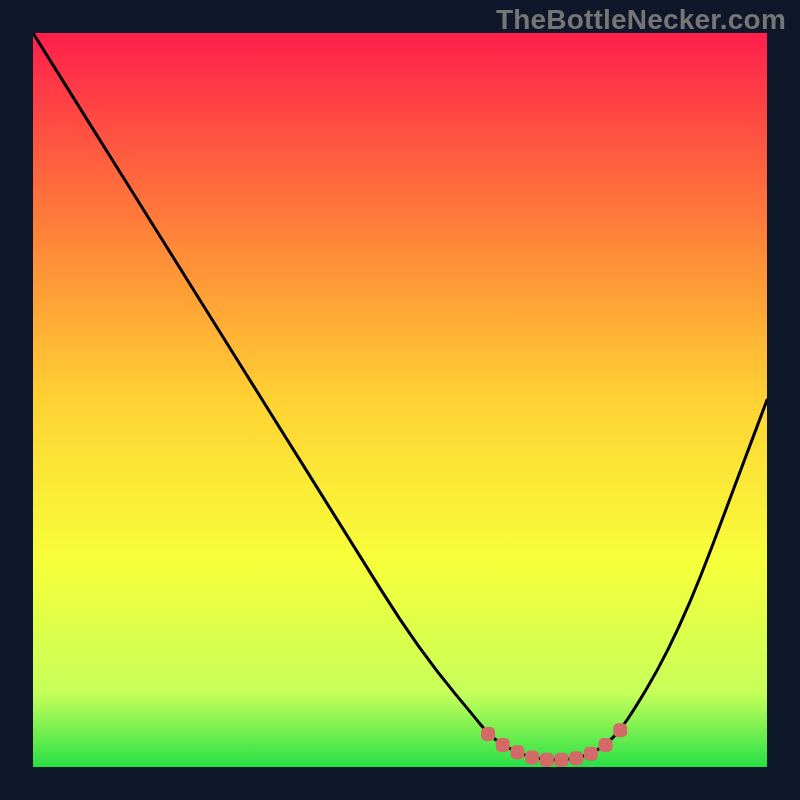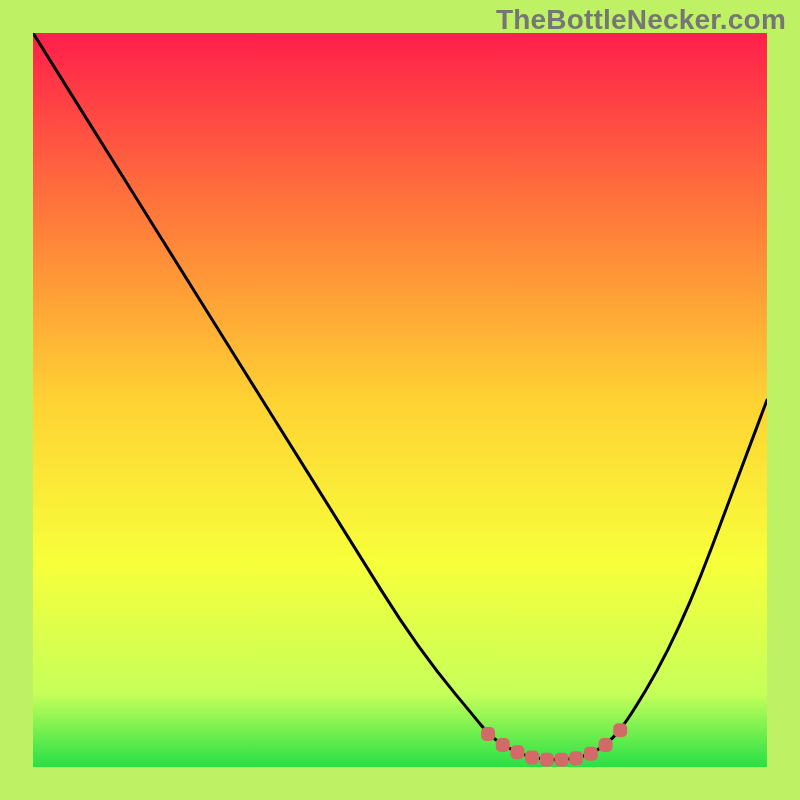--- a/index.html
+++ b/index.html
@@ -8,21 +8,21 @@
     width: 800px;
     height: 800px;
     background: #000000;
     overflow: hidden;
     font-family: Arial, Helvetica, sans-serif;
   }
   .frame {
     position: relative;
     width: 800px;
     height: 800px;
-    background: #bef264;
+    background: #0f172a;
   }
   .watermark {
     position: absolute;
     top: 4px;
     right: 14px;
     font-size: 28px;
     font-weight: 600;
     color: #767676;
     letter-spacing: 0.2px;
     z-index: 5;

